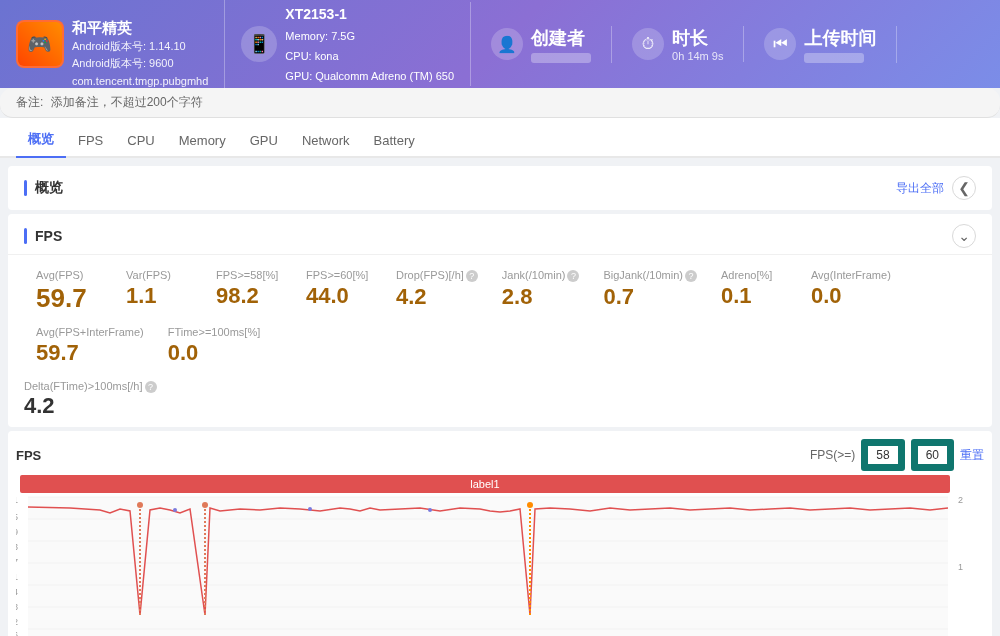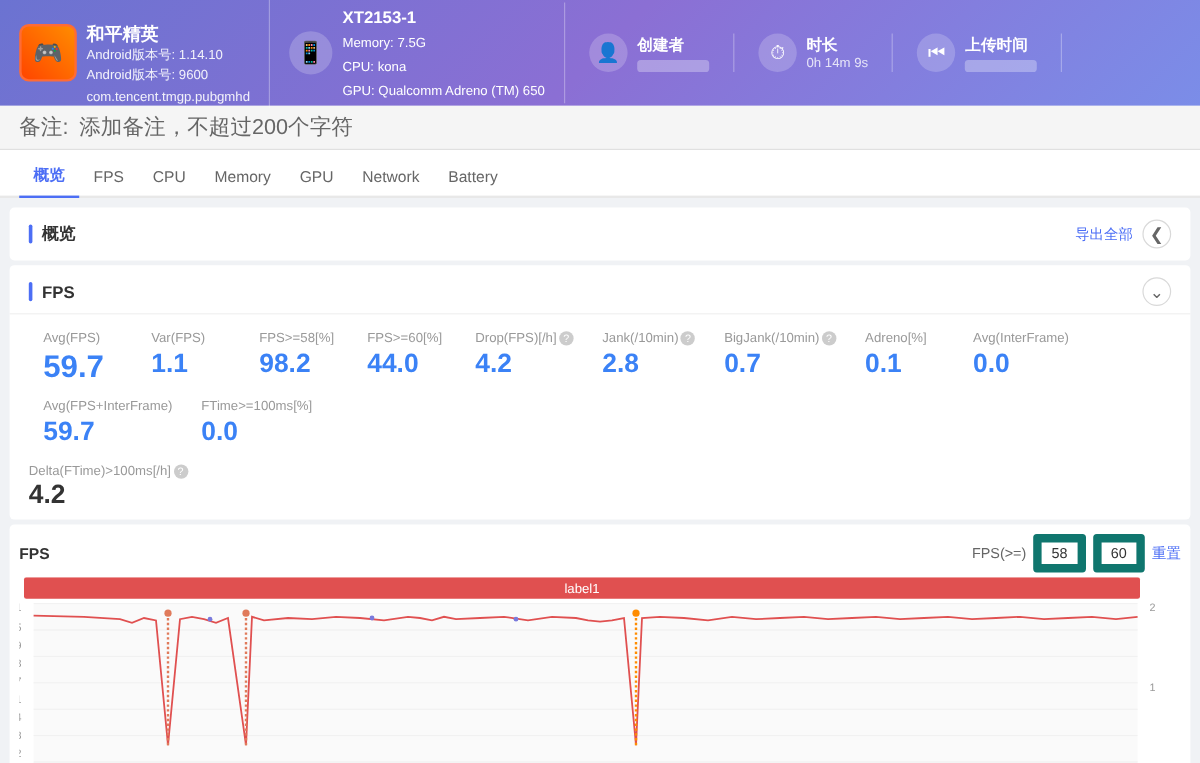--- a/index.html
+++ b/index.html
@@ -15,26 +15,26 @@
     .app-detail { font-size: 11px; opacity: 0.9; line-height: 1.6; }
 
     .header-device { display: flex; align-items: center; gap: 8px; min-width: 220px; border-right: 1px solid rgba(255,255,255,0.3); padding: 0 16px; }
     .device-icon { width: 36px; height: 36px; background: rgba(255,255,255,0.2); border-radius: 50%; display: flex; align-items: center; justify-content: center; color: white; font-size: 18px; }
     .device-info { color: white; font-size: 11px; line-height: 1.8; }
     .device-name { font-size: 14px; font-weight: bold; }
 
     .header-stat { display: flex; align-items: center; gap: 8px; padding: 0 20px; border-right: 1px solid rgba(255,255,255,0.3); color: white; min-width: 120px; }
     .stat-icon { width: 32px; height: 32px; background: rgba(255,255,255,0.2); border-radius: 50%; display: flex; align-items: center; justify-content: center; font-size: 16px; }
     .stat-info { }
-    .stat-label { font-size: 13px; font-weight: bold; }
+    .stat-label { font-size: 18px; font-weight: bold; }
     .stat-value { font-size: 11px; opacity: 0.8; }
     .stat-placeholder { height: 10px; background: rgba(255,255,255,0.3); border-radius: 3px; width: 60px; margin-top: 3px; }
 
     
-    .note-bar { background: #f5f5f5; border-bottom: 1px solid #e0e0e0; padding: 6px 16px; font-size: 18px; color: #999; }
+    .note-bar { background: #f5f5f5; border-bottom: 1px solid #e0e0e0; padding: 6px 16px; font-size: 12px; color: #999; border-radius: 13px; }
     .note-bar span { color: #666; margin-right: 4px; }
 
     
     .tabs { background: white; border-bottom: 2px solid #e8e8e8; display: flex; padding: 0 16px; height: 40px; align-items: flex-end; }
     .tab { padding: 8px 12px; cursor: pointer; font-size: 13px; color: #666; border-bottom: 2px solid transparent; margin-bottom: -2px; }
     .tab.active { color: #4c6ef5; border-bottom: 2px solid #4c6ef5; font-weight: bold; }
 
     
     .content { background: #f0f2f5; padding: 0; }
 
@@ -44,21 +44,21 @@
 
     
     .fps-section { background: white; margin: 0 8px 8px; border-radius: 4px; }
     .fps-header { display: flex; align-items: center; justify-content: space-between; padding: 10px 16px 6px; border-bottom: 1px solid #f0f0f0; }
     .fps-title { font-size: 14px; font-weight: bold; display: flex; align-items: center; gap: 8px; }
     .fps-title::before { content: ''; display: inline-block; width: 3px; height: 16px; background: #4c6ef5; border-radius: 2px; }
 
     .metrics-row { display: flex; flex-wrap: wrap; padding: 8px 16px 4px; gap: 0; }
     .metric-item { min-width: 90px; padding: 6px 12px; }
     .metric-label { font-size: 11px; color: #999; white-space: nowrap; }
-    .metric-value { font-size: 22px; font-weight: bold; color: #3b82f6; margin-top: 2px; }
+    .metric-value { font-size: 22px; font-weight: bold; color: #a16207; margin-top: 2px; }
     .metric-value.large { font-size: 26px; }
 
     .delta-row { padding: 4px 16px 8px; }
     .delta-label { font-size: 11px; color: #999; }
     .delta-value { font-size: 22px; font-weight: bold; color: #333; }
     .chart-box { background: white; border-radius: 4px; padding: 8px; }
     .chart-toolbar { display: flex; align-items: center; justify-content: space-between; margin-bottom: 4px; }
     .chart-title-left { font-size: 13px; font-weight: bold; color: #333; }
     .chart-controls { display: flex; align-items: center; gap: 6px; font-size: 12px; color: #666; }
     .fps-threshold { background: white; border: 7px solid #0f766e; padding: 2px 8px; border-radius: 3px; color: #333; font-size: 12px; }

